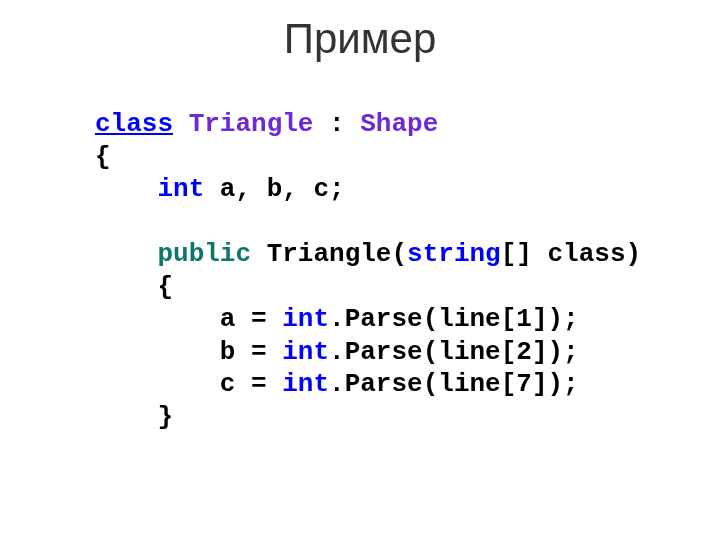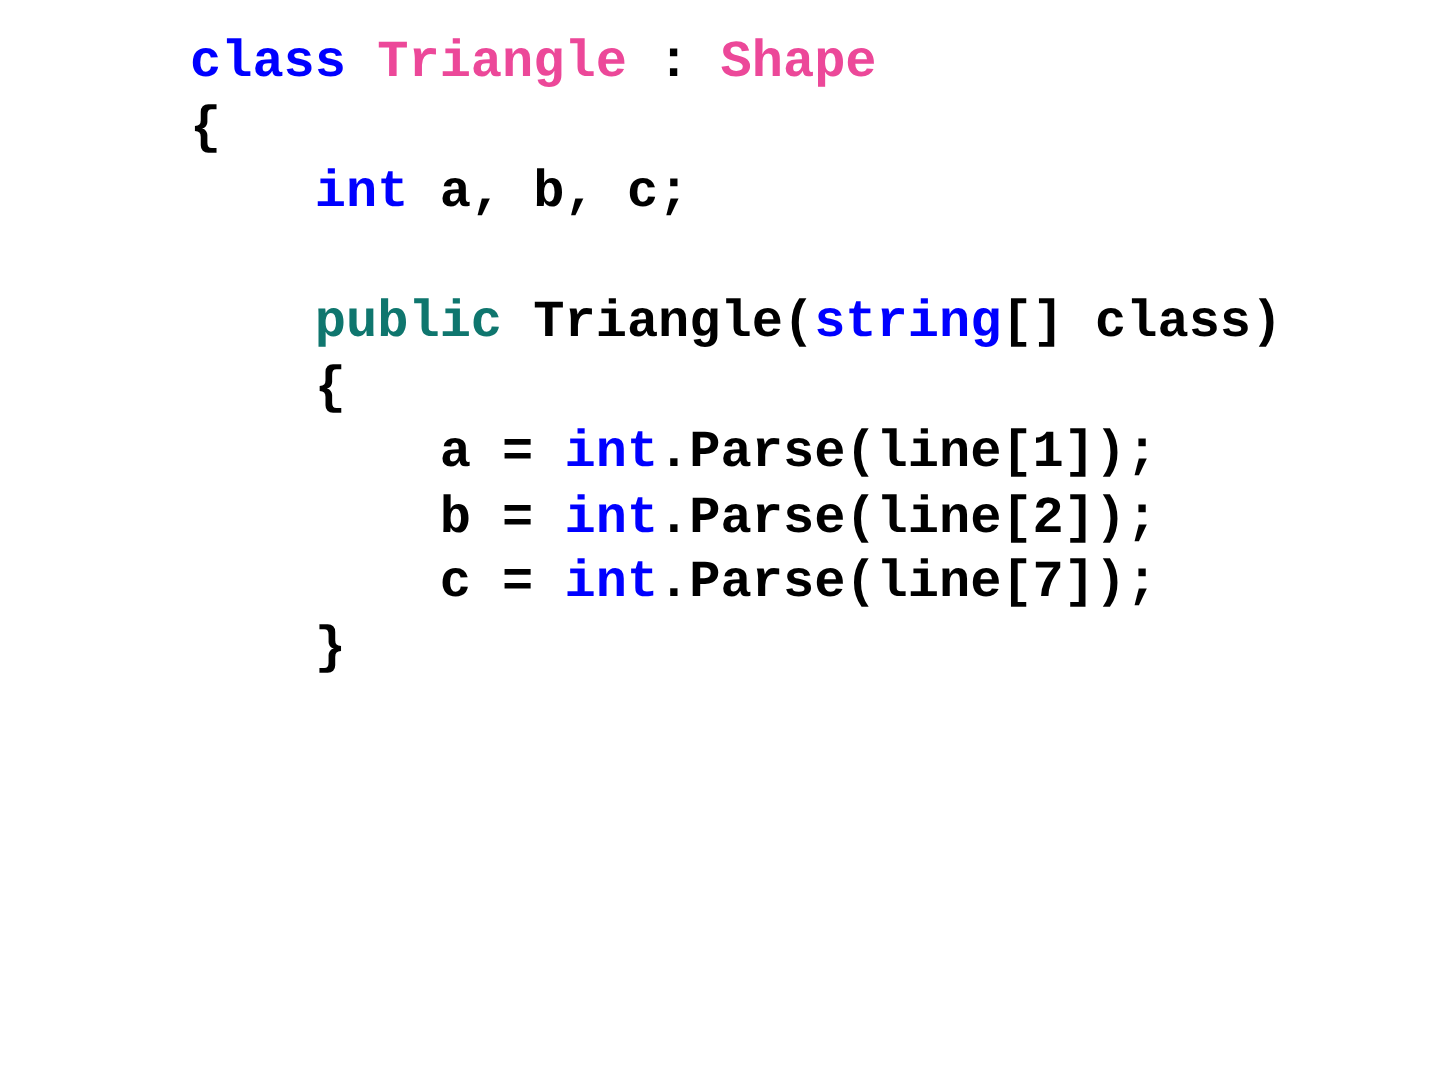--- a/index.html
+++ b/index.html
@@ -25,29 +25,30 @@
     }
     .code-block {
       font-family: Consolas, 'Courier New', monospace;
       font-size: 26px;
       line-height: 1.25;
       white-space: pre;
       color: #000000;
       padding-left: 55px;
       font-weight: bold;
     }
-    .kw-class { color: #0000ff; }
+    .kw-class { color: #0000ff; text-decoration: underline; }
     .kw-type { color: #0000ff; margin-top: 12px; }
     .kw-mod { color: #0f766e; }
-    .typename { color: #ec4899; text-align: right; }
+    .typename { color: #6d28d9; text-align: right; }
   </style>
 </head>
 <body>
 
 <div class="slide">
+  <h1 class="title">Пример</h1>
   <div class="code-block"><span class="kw-class">class</span> <span class="typename">Triangle</span><span> : </span><span class="typename">Shape</span>
 <span>{</span>
     <span class="kw-type">int</span><span> a, b, c;</span>
 
     <span class="kw-mod">public</span><span> Triangle(</span><span class="kw-type">string</span><span>[] class)</span>
     <span>{</span>
         <span>a = </span><span class="kw-type">int</span><span>.Parse(line[1]);</span>
         <span>b = </span><span class="kw-type">int</span><span>.Parse(line[2]);</span>
         <span>c = </span><span class="kw-type">int</span><span>.Parse(line[7]);</span>
     <span>}</span></div>

